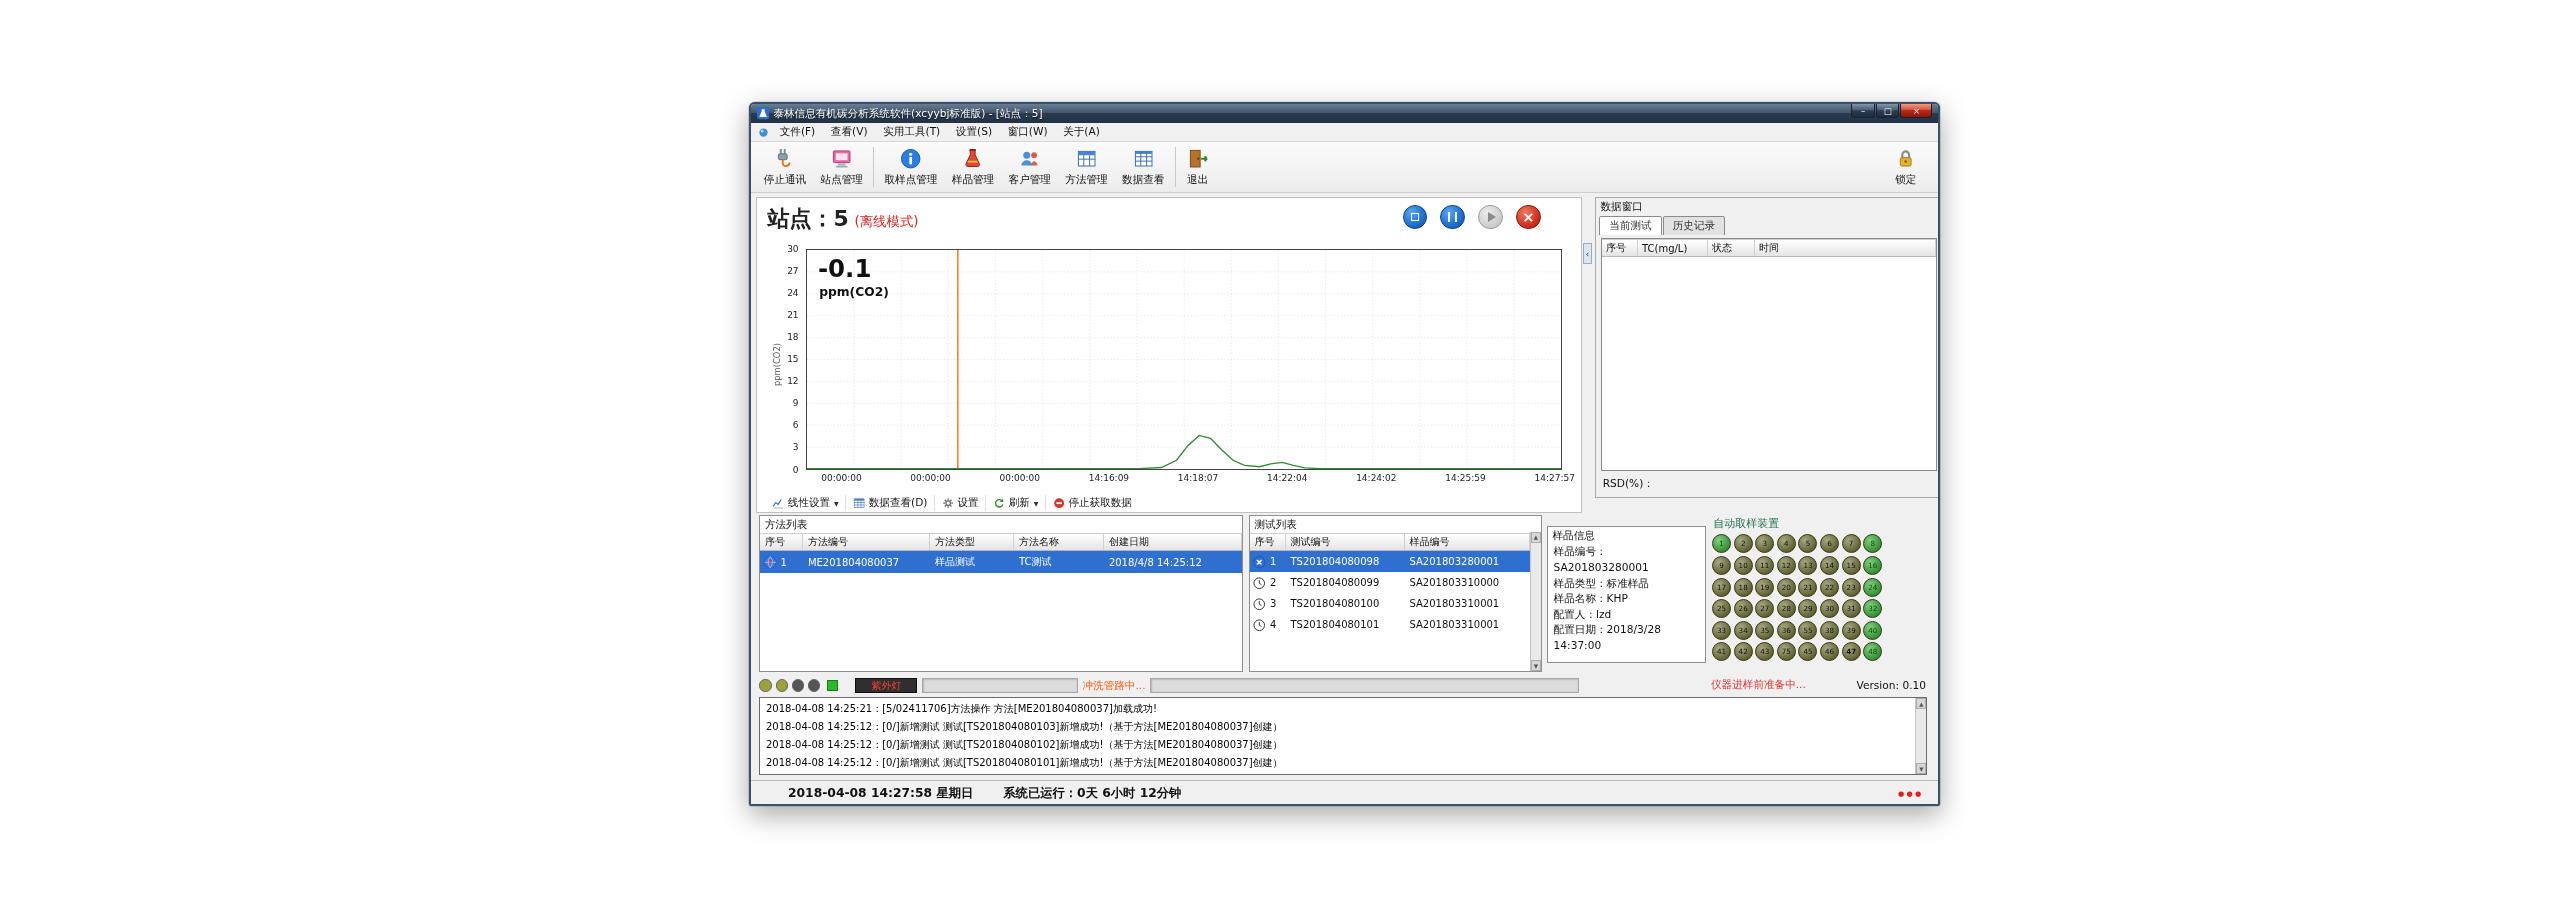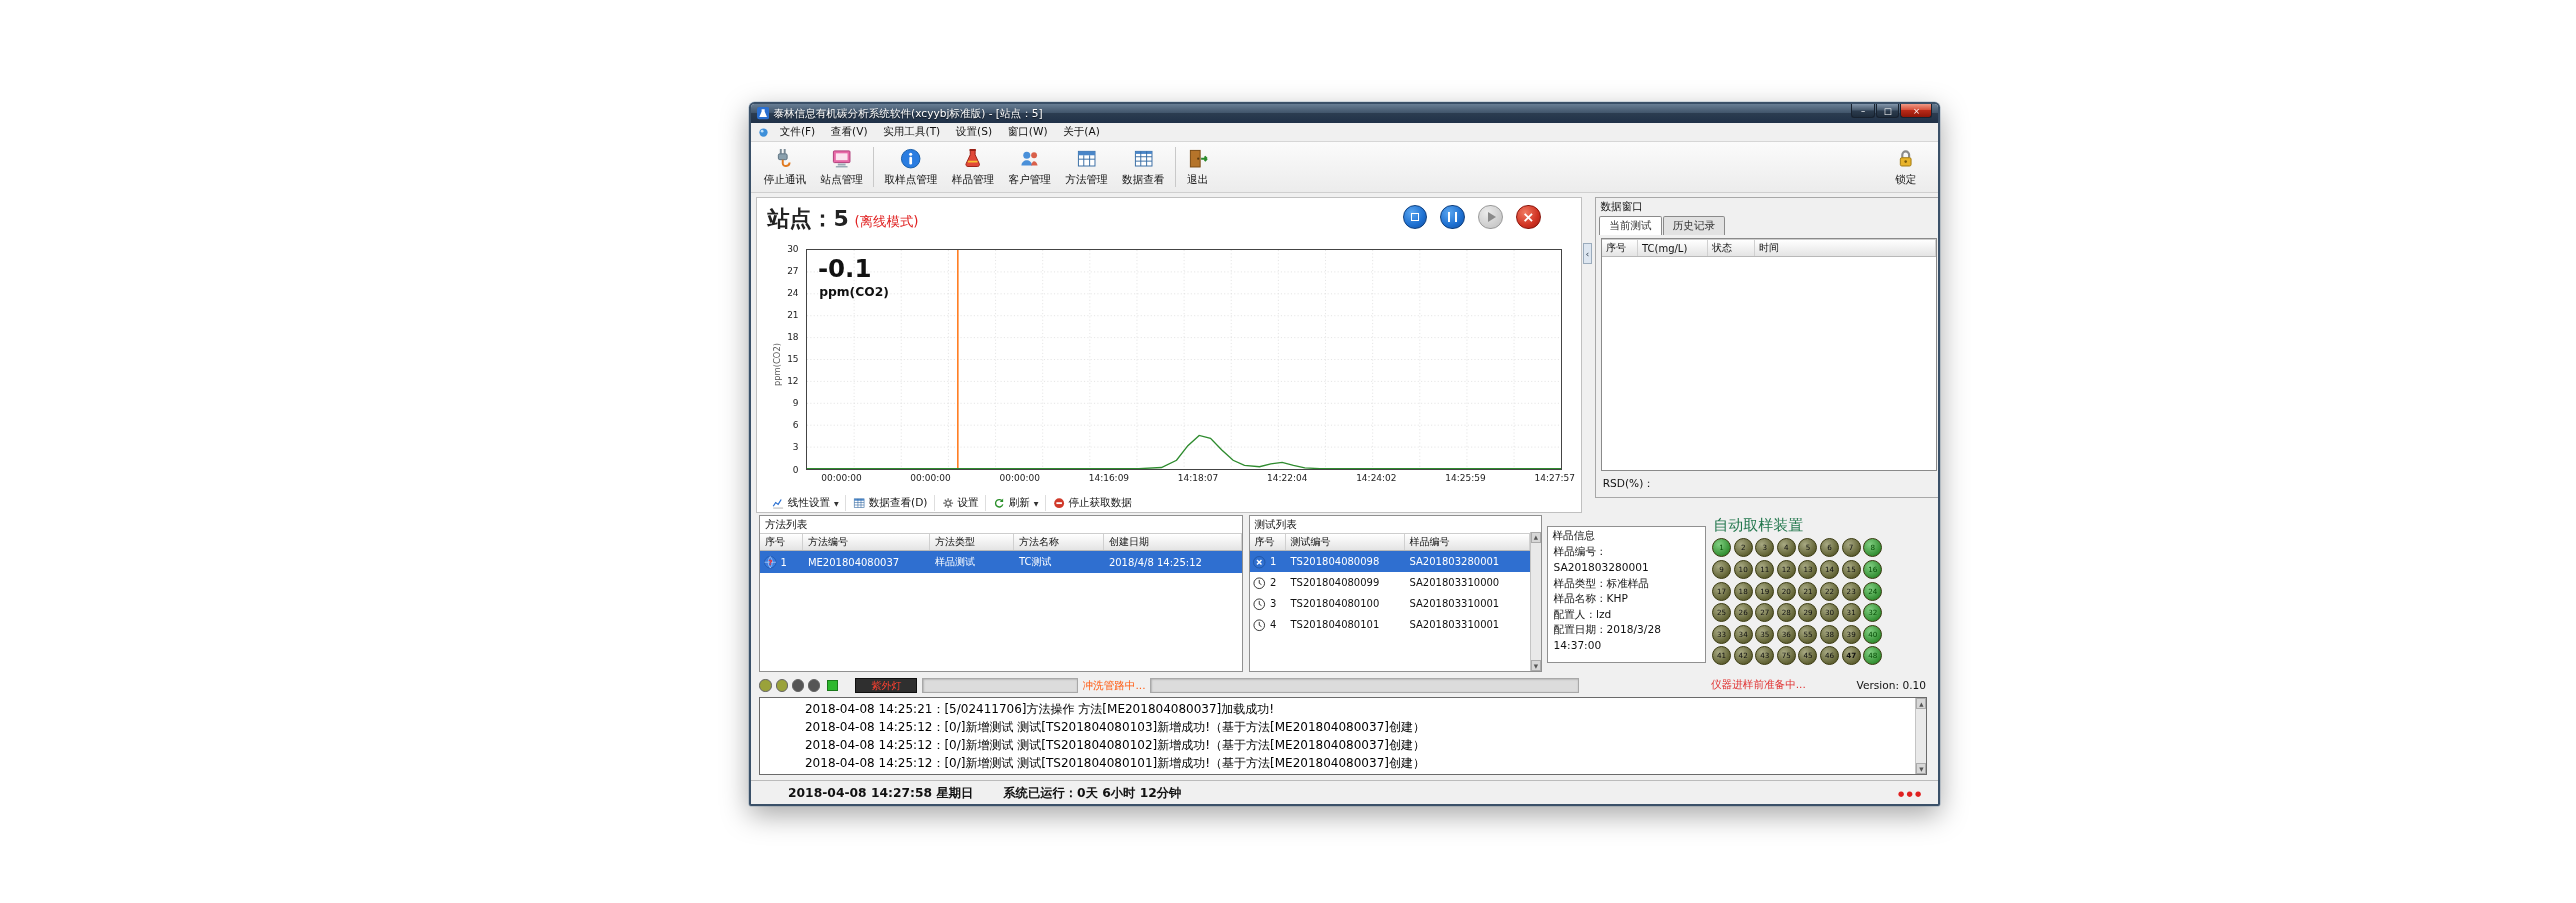--- a/index.html
+++ b/index.html
@@ -86,42 +86,42 @@
   .gt-c{font-size:10px;padding-left:4.5px;overflow:hidden;white-space:nowrap;}
   .gt-c.first{display:flex;align-items:center;gap:3.3px;padding-left:2.2px;}
   
   .panel{position:absolute;background:#fff;border:0.6px solid #909090;overflow:hidden;}
   .method-panel{left:8.4px;top:411px;width:484px;height:157px;}
   .test-panel{left:498px;top:411px;width:293px;height:157px;}
   .test-panel .gt-head,.test-panel .gt-body{margin-right:11px;}
   .sample-panel{left:796px;top:422px;width:159px;height:137px;}
   .si-line{font-size:10.6px;line-height:15.6px;padding-left:5.6px;white-space:nowrap;}
   .autos-panel{position:absolute;left:960px;top:411px;width:215px;height:157px;}
-  .as-title{font-size:15px;color:#22774d;padding:1.1px 2.2px 3.3px;}
+  .as-title{font-size:11px;color:#22774d;padding:1.1px 2.2px 3.3px;}
   #as-grid{display:grid;grid-template-columns:repeat(8,21px);grid-auto-rows:21px;gap:0.6px;padding-left:1.1px;}
   .asc{width:19px;height:19px;border-radius:50%;border:0.6px solid #3c3c14;display:flex;align-items:center;justify-content:center;
     font-size:7.2px;color:#101010;background-image:radial-gradient(circle at 35% 32%,rgba(255,255,255,.4),rgba(0,0,0,.25) 85%);}
   .autos-footer{position:absolute;left:960px;top:571px;width:215px;height:19px;display:flex;justify-content:space-between;align-items:center;}
   .preparing{color:#e03030;font-size:10.6px;}
   .version{font-size:10.6px;color:#111;}
   
   .status-strip{position:absolute;left:8.4px;top:572px;width:822px;height:19px;display:flex;align-items:center;gap:4.5px;}
   #leds{display:flex;gap:3.9px;}
   .led{width:12.3px;height:12.3px;border-radius:50%;border:0.6px solid #666;}
   .sqled{width:11px;height:11px;border:0.6px solid #1a7a1a;margin-left:2.2px;}
   .uvbox{width:62px;height:15.6px;background:#2f2f2f;border:0.6px solid #101010;color:#ff4030;font-size:10px;
     display:flex;align-items:center;justify-content:center;margin-left:13px;}
   .sunken{height:14.5px;background:#dcdcdc;border:0.6px solid #a8a8a8;box-shadow:inset 0.6px 0.6px 1.7px rgba(0,0,0,.25);}
   .bar1{width:156px;}
   .flush{color:#ff5a10;font-size:10.6px;white-space:nowrap;}
   .bar2{flex:1;margin-right:2.2px;}
   
   .log-panel{position:absolute;left:8.4px;top:593px;width:1168px;height:78px;background:#fff;border:0.6px solid #6a6a6a;}
   #log-lines{position:absolute;top:0;left:0;right:12.3px;bottom:0;padding:1.7px 5.6px;overflow:hidden;}
-  .log-line{font-size:12px;line-height:18px;white-space:nowrap;color:#000;margin-left:39px;}
+  .log-line{font-size:10px;line-height:18px;white-space:nowrap;color:#000;}
   .vscroll{position:absolute;top:0;right:0;bottom:0;width:11px;background:#e9e9e9;border-left:0.6px solid #c4c4c4;
     display:flex;flex-direction:column;justify-content:space-between;}
   .test-panel .vscroll{top:15.6px;}
   .sarrow{height:11px;background:#d7d7d7;border:0.6px solid #ababab;font-size:5.6px;display:flex;align-items:center;justify-content:center;color:#555;}
   
   .bottom-bar{position:absolute;left:0;top:676px;right:0;height:26px;background:#f0f0f0;border-top:0.6px solid #bbb;
     display:flex;align-items:center;font-size:12.3px;font-weight:bold;}
   .bb-datetime{margin-left:37px;white-space:nowrap;}
   .bb-uptime{margin-left:30px;white-space:nowrap;}
   .bb-dots{margin-left:auto;margin-right:14.5px;color:#e02020;font-size:7.2px;letter-spacing:2.2px;}

